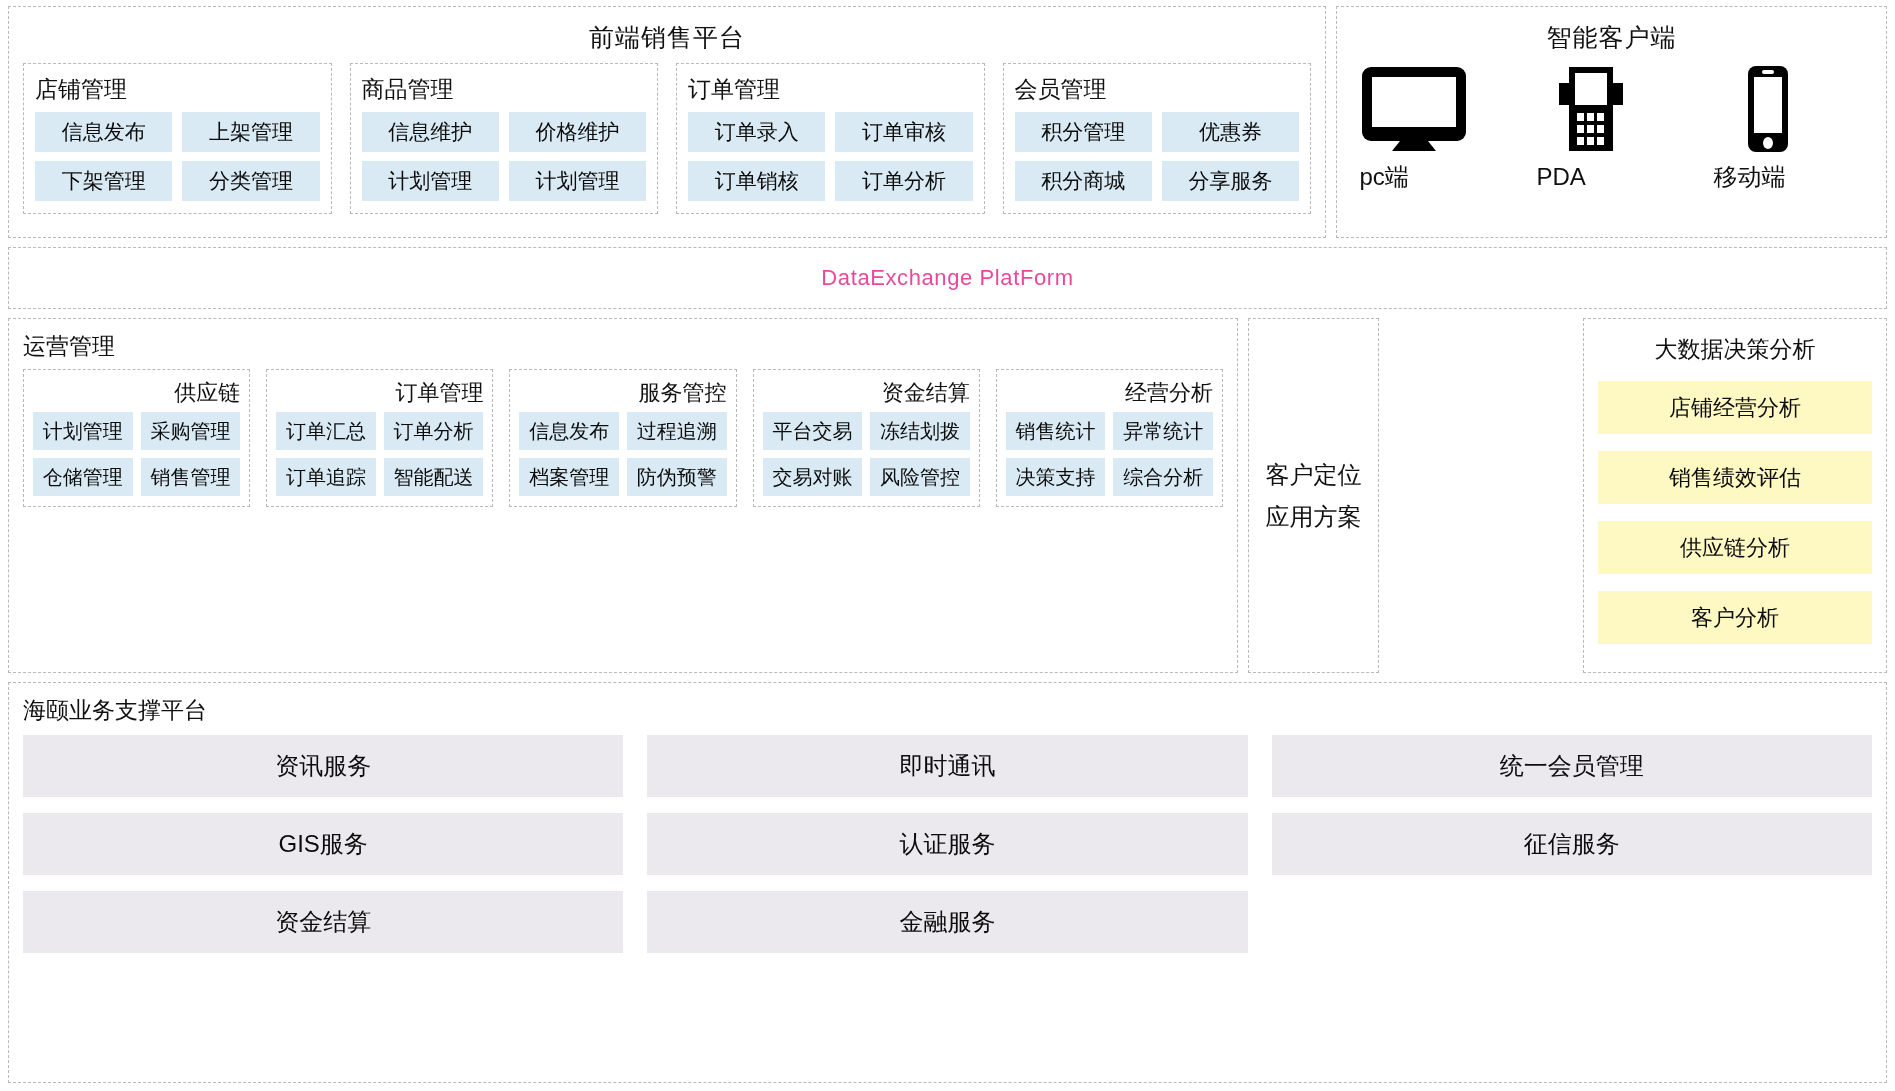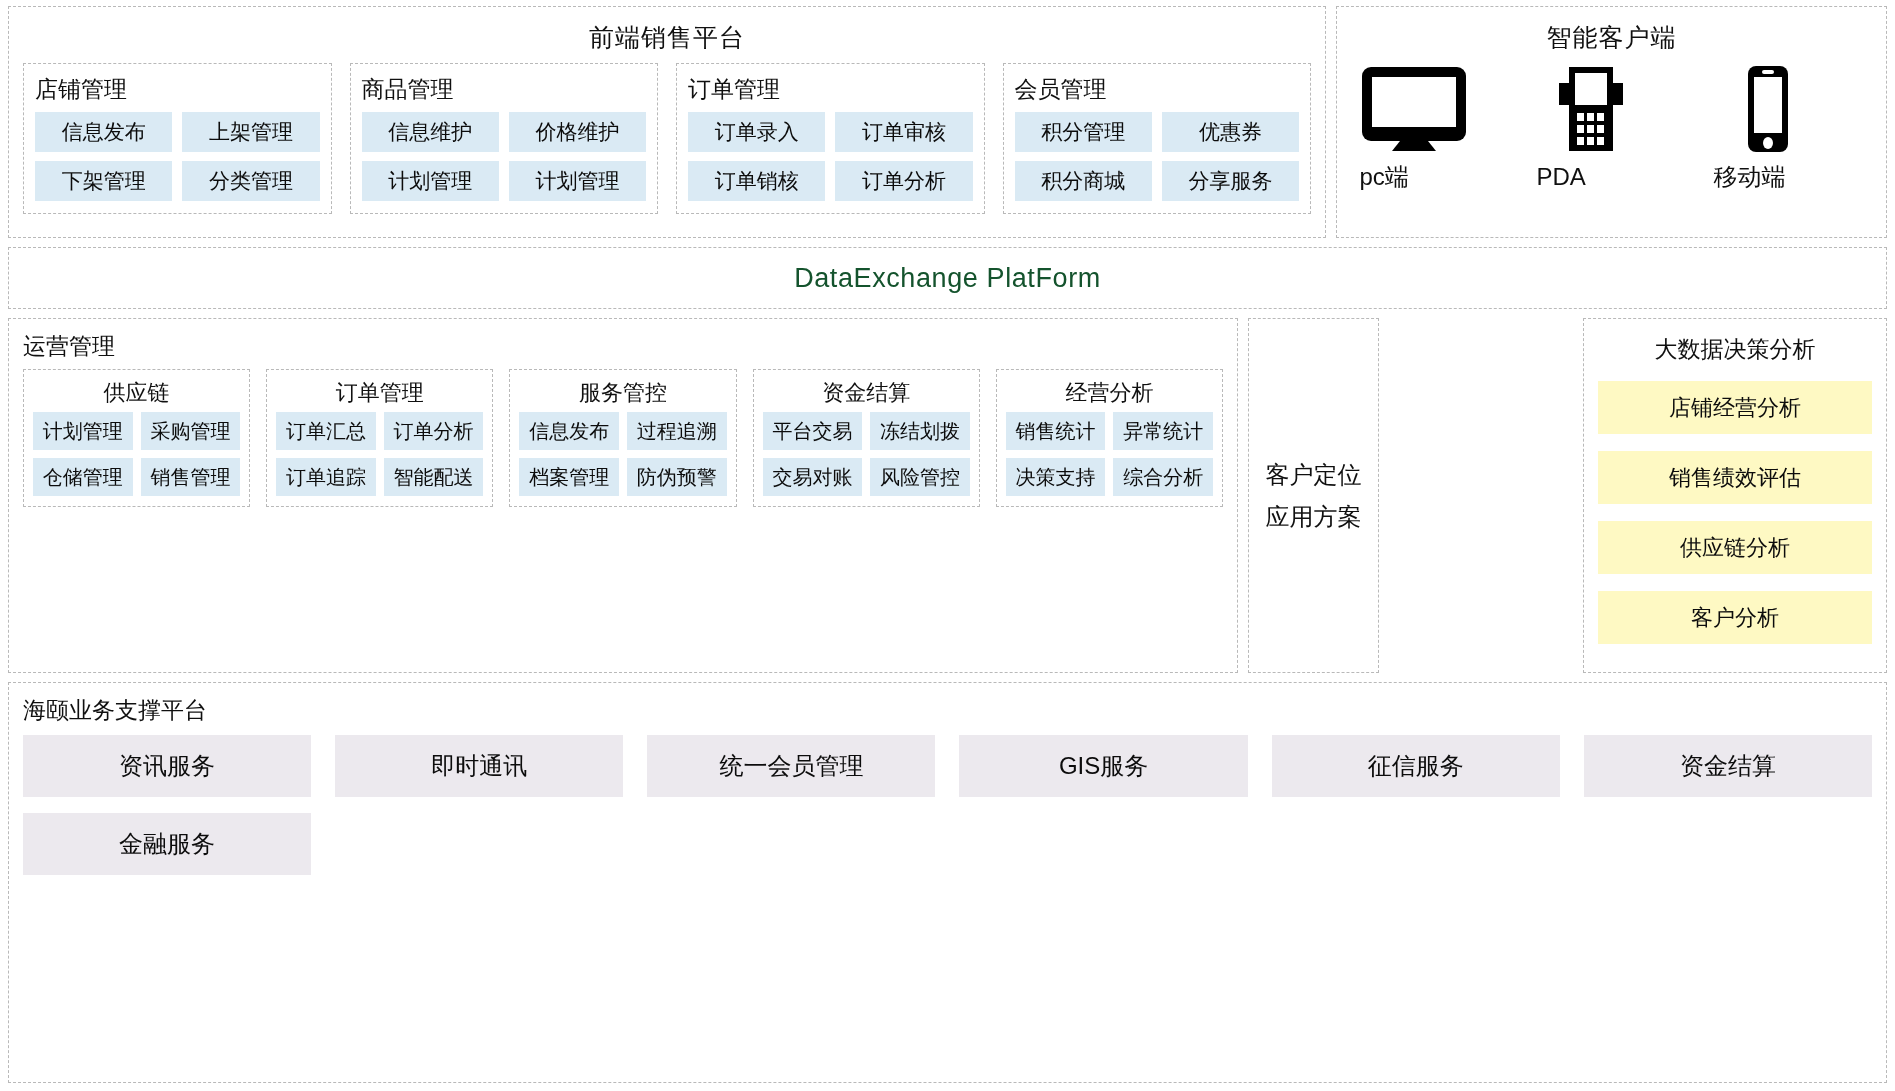--- a/index.html
+++ b/index.html
@@ -63,21 +63,21 @@
     line-height: 40px;
     margin-top: 4px;
     color: #101010;
   }
 
   
   .dx {
     height: 62px;
     display: flex; align-items: center; justify-content: center;
   }
-  .dx-title { font-size: 27px; letter-spacing: .6px; color: #14532d; text-align: center; }
+  .dx-title { font-size: 22px; letter-spacing: .6px; color: #ec4899; text-align: center; }
 
   
   .row3 { display: flex; gap: 10px; height: 355px; }
   .row3-left { flex: 1 1 auto; display: flex; flex-direction: column; gap: 9px; }
   .row3-mid { flex: 0 0 325px; display: flex; gap: 9px; }
   .row3-right { flex: 0 0 304px; padding: 10px 14px 12px 14px; }
 
   .industry { flex: 0 0 131px; padding: 8px 14px 10px 14px; }
   .sec-title-left {
     font-size: 23px;
@@ -94,21 +94,21 @@
     text-align: center;
     color: #0c0c0c;
   }
 
   .ops { flex: 1 1 auto; padding: 8px 14px 12px 14px; }
   .ops-cols { display: flex; gap: 16px; margin-top: 4px; }
   .ops-group { flex: 1 1 0; padding: 4px 9px 10px 9px; }
   .ops-group-title {
     font-size: 22px;
     line-height: 38px;
-    text-align: center;
+    text-align: right;
     color: #101010;
   }
   .ops-grid { display: grid; grid-template-columns: 1fr 1fr; gap: 8px 8px; }
   .ops-grid .chip { font-size: 20px; line-height: 38px; height: 38px; }
 
   .cust-pos {
     flex: 0 0 131px;
     display: flex; flex-direction: column;
     align-items: center; justify-content: center;
   }
@@ -130,21 +130,21 @@
     text-align: center;
     margin-bottom: 17px;
     color: #0c0c0c;
   }
   .bd-chip:last-child { margin-bottom: 0; }
 
   
   .row4 { flex: 1 1 auto; padding: 8px 14px 14px 14px; }
   .support-grid {
     display: grid;
-    grid-template-columns: repeat(6, 1fr);
+    grid-template-columns: repeat(3, 1fr);
     gap: 16px 24px;
     margin-top: 6px;
   }
   .support-chip {
     background: #ece9ee;
     font-size: 24px;
     line-height: 62px;
     height: 62px;
     text-align: center;
     color: #0c0c0c;
@@ -341,19 +341,20 @@
 
   </div>
 
   <div class="row4 dash">
     <div class="sec-title-left">海颐业务支撑平台</div>
     <div class="support-grid">
       <div class="support-chip">资讯服务</div>
       <div class="support-chip">即时通讯</div>
       <div class="support-chip">统一会员管理</div>
       <div class="support-chip">GIS服务</div>
+      <div class="support-chip">认证服务</div>
       <div class="support-chip">征信服务</div>
       <div class="support-chip">资金结算</div>
       <div class="support-chip">金融服务</div>
     </div>
   </div>
 
 </div>
 
 </body></html>

